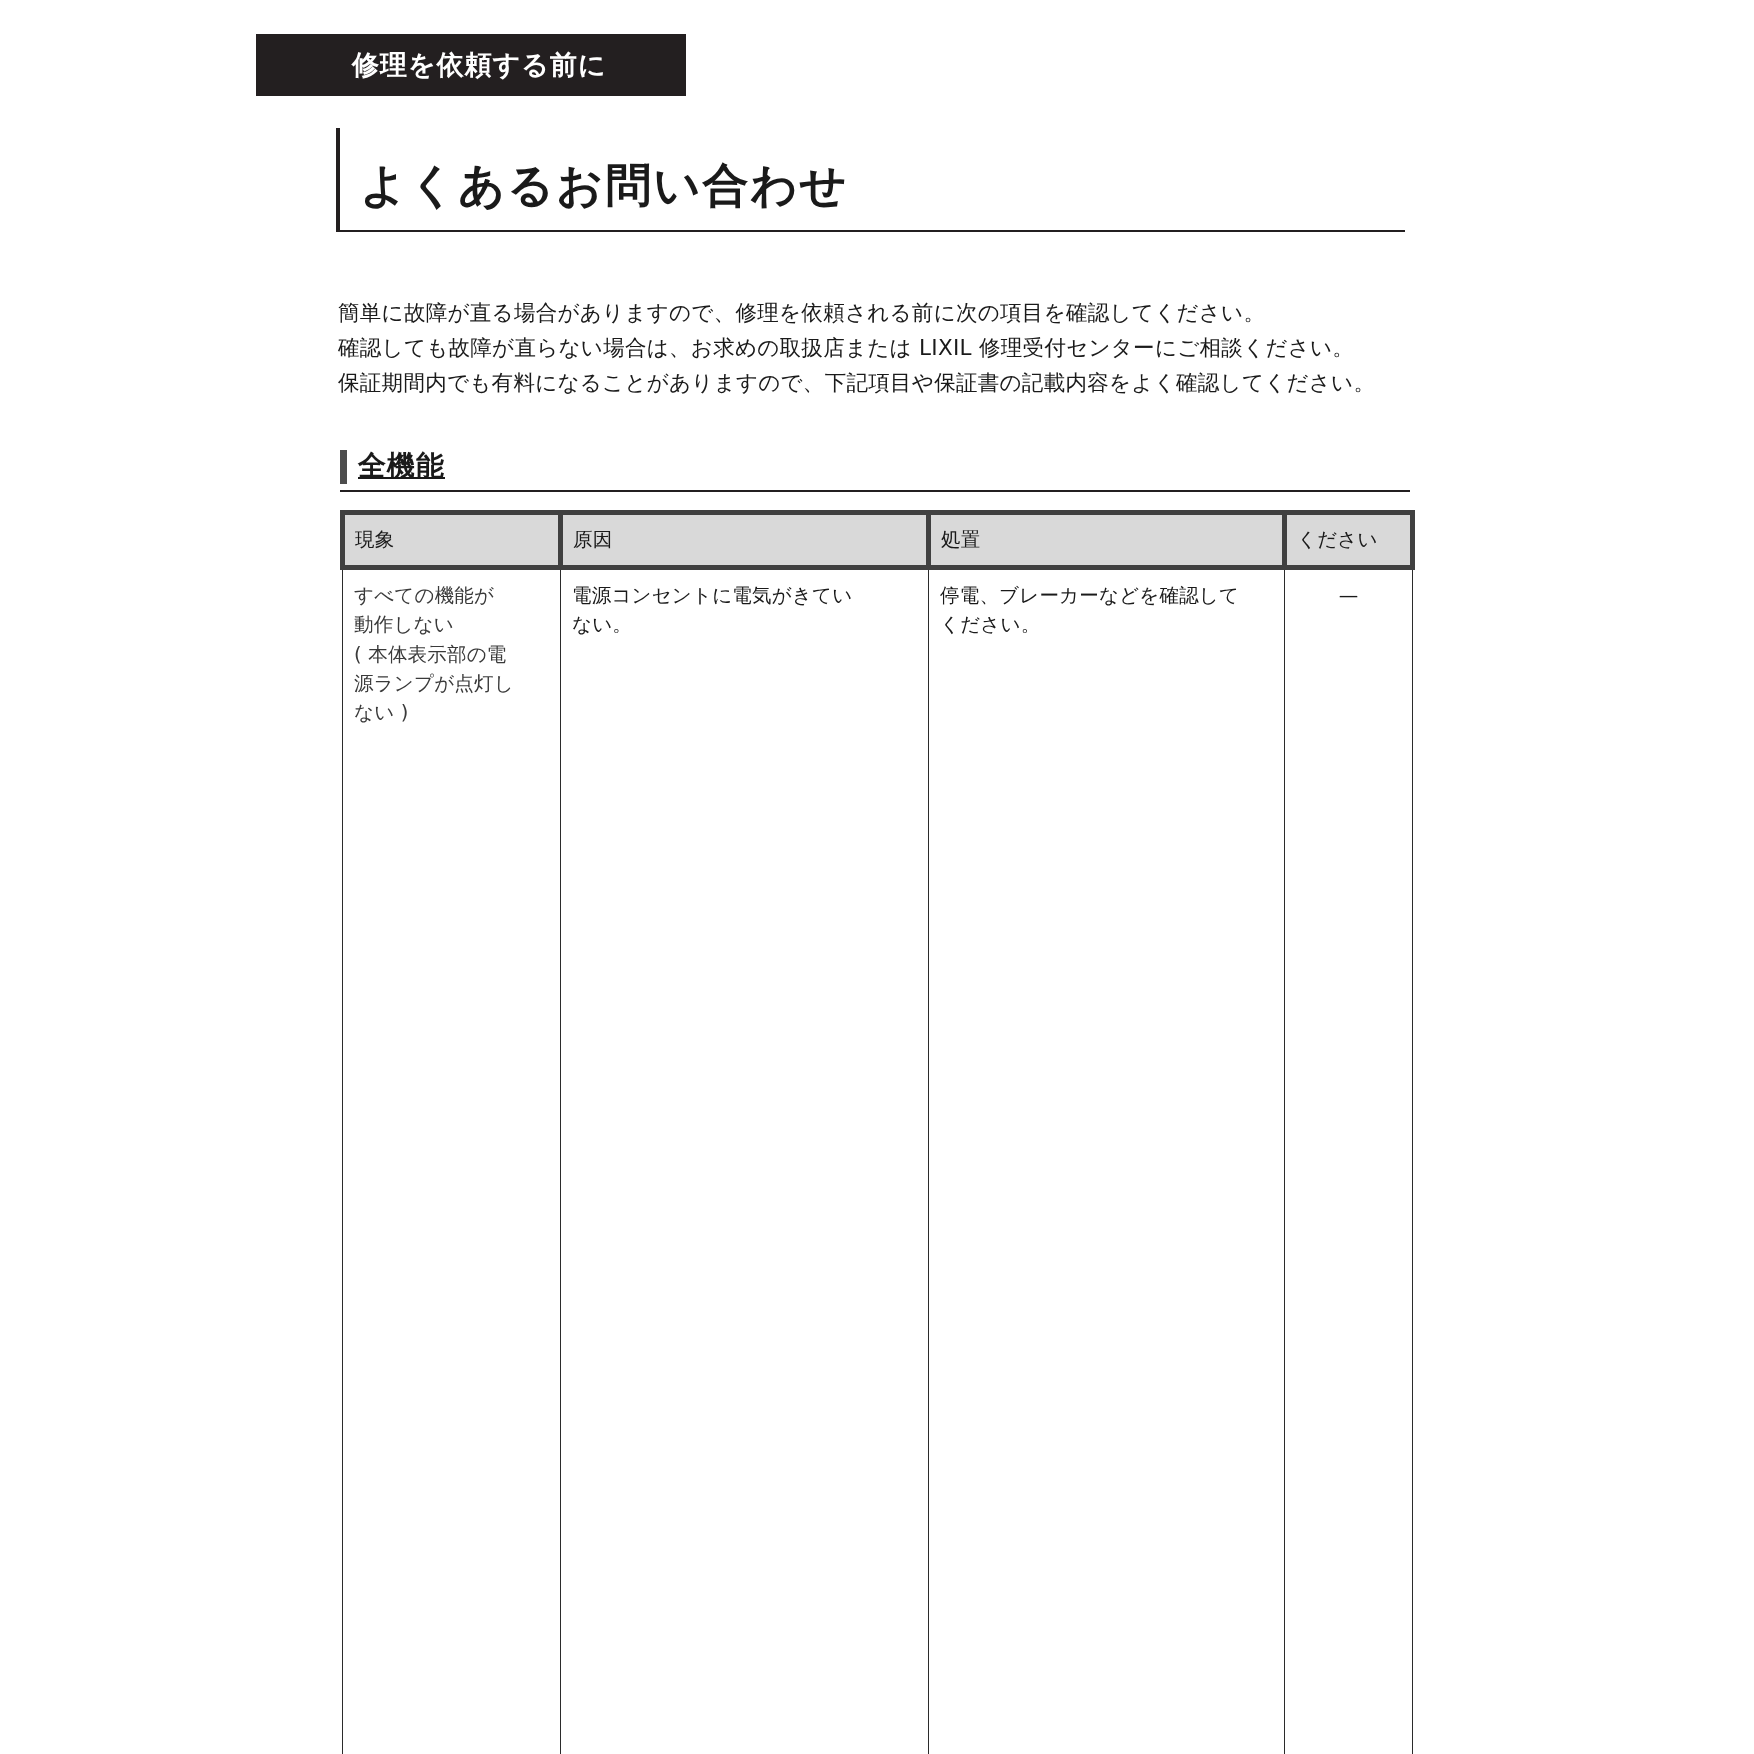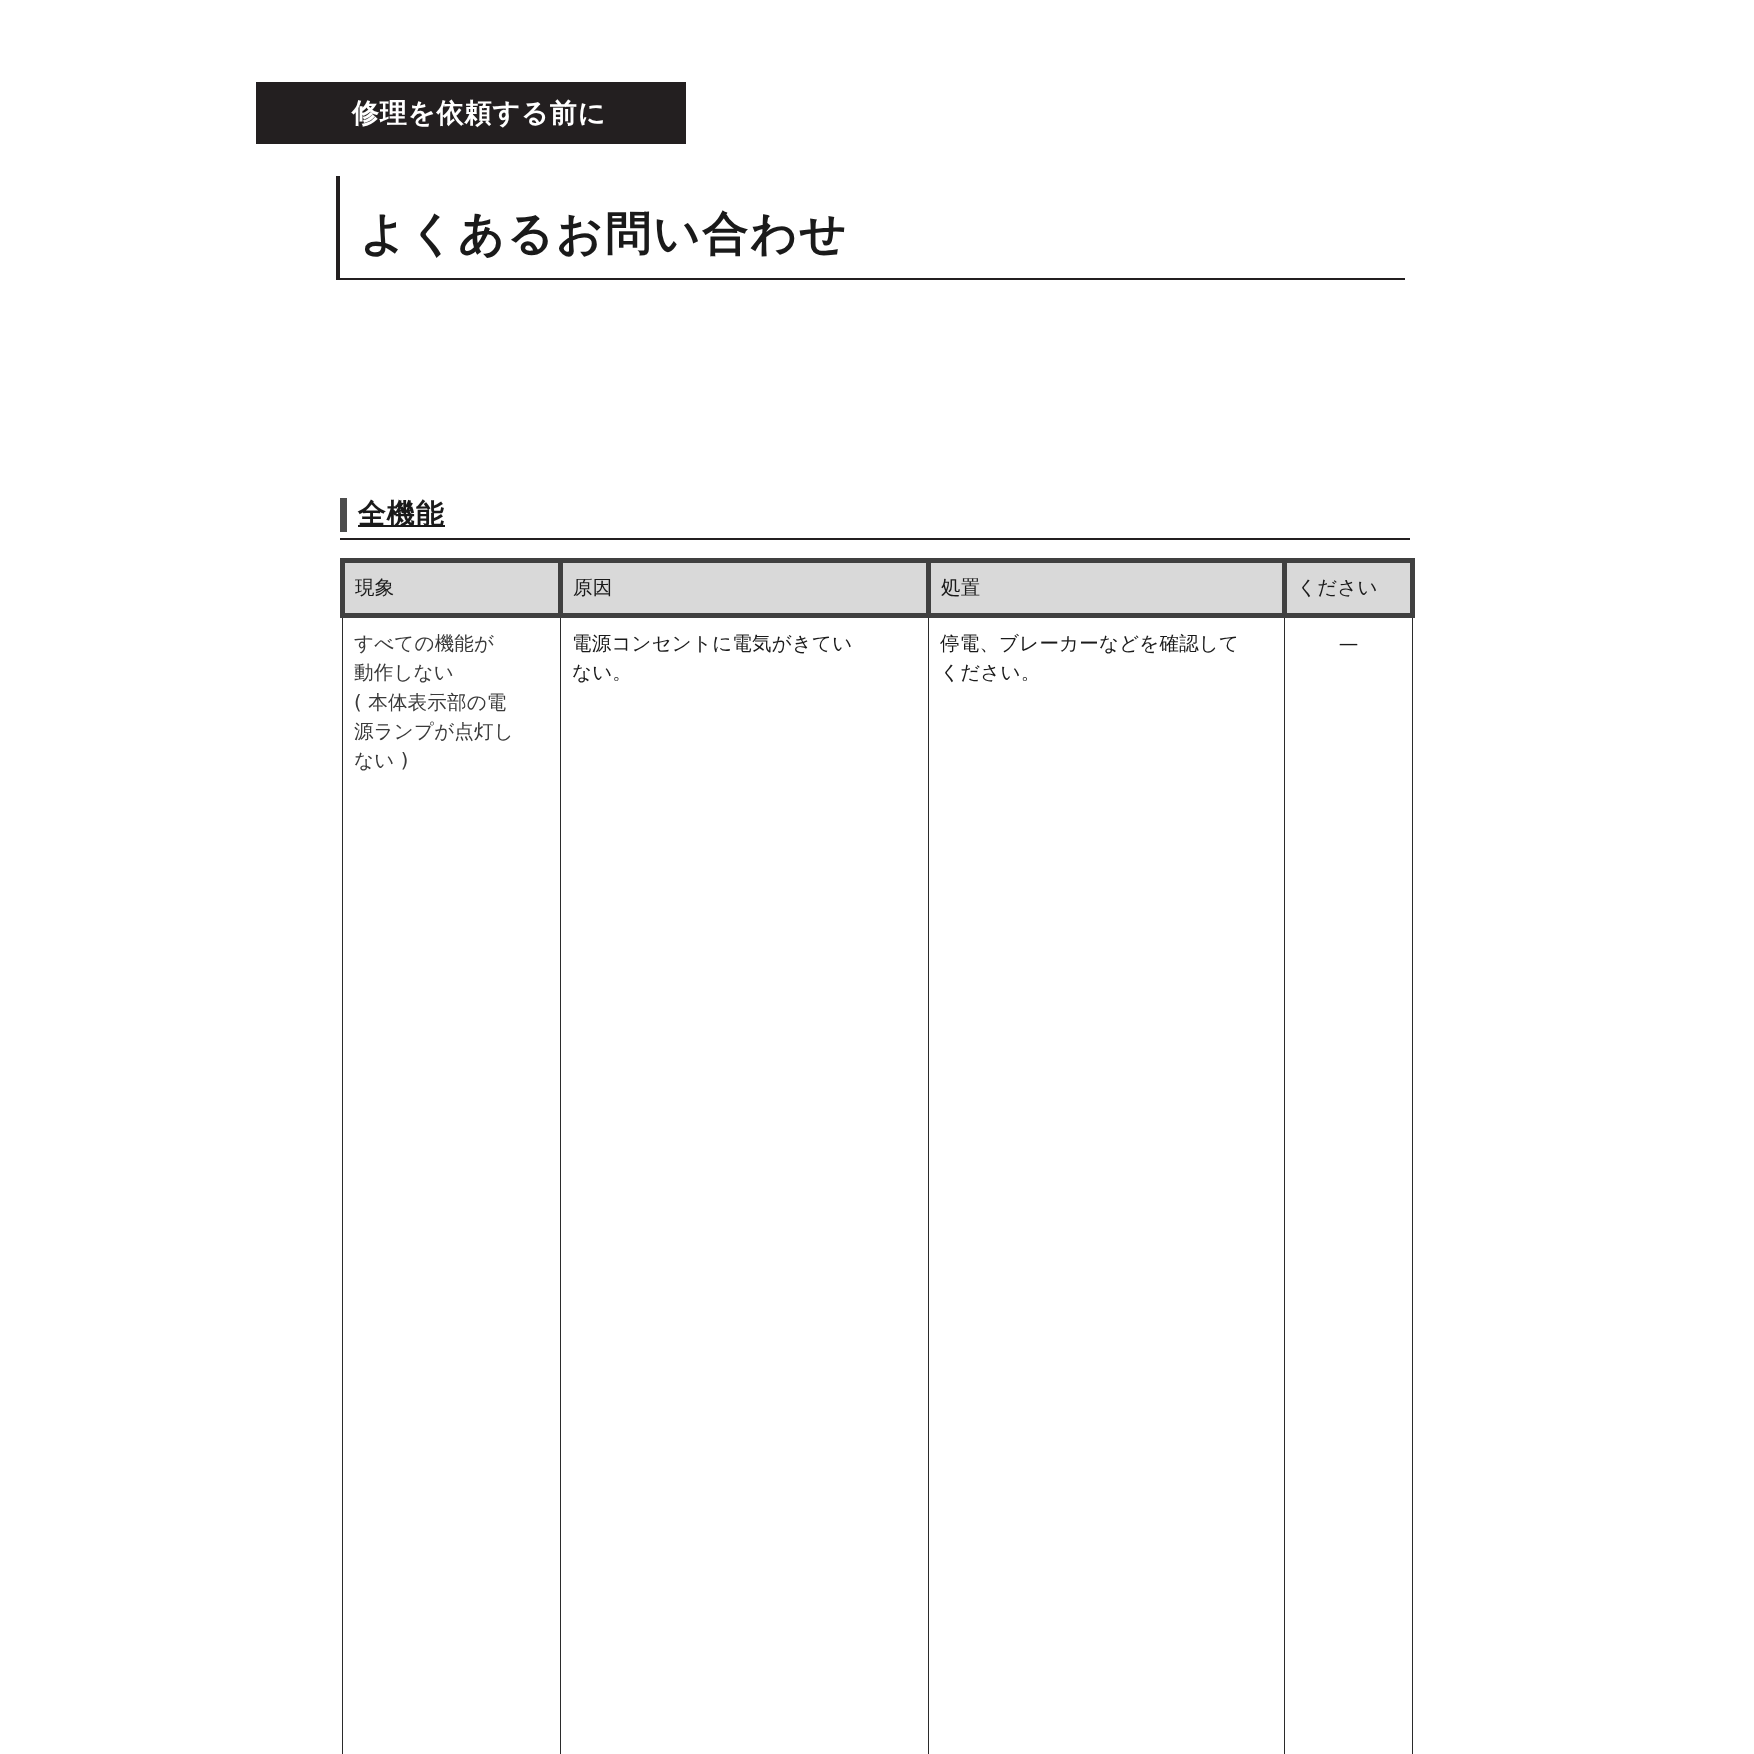--- a/index.html
+++ b/index.html
@@ -12,21 +12,20 @@
     background: #ffffff;
     font-family: "DejaVu Sans", "Liberation Sans", sans-serif;
     color: #1a1a1a;
     -webkit-font-smoothing: antialiased;
   }
   .page {
     position: relative;
     width: 1754px;
     height: 1334px;
     box-sizing: border-box;
-    margin-top: 48px;
   }
 
   
   .section-tab {
     position: absolute;
     left: 256px;
     top: 34px;
     width: 430px;
     height: 62px;
     background: #231f20;
@@ -175,20 +174,25 @@
 <div class="page">
 
   <div class="section-tab">修理を依頼する前に</div>
 
   <div class="title-wrap">
     <div class="title-bar-left"></div>
     <div class="title-text">よくあるお問い合わせ</div>
     <div class="title-underline"></div>
   </div>
 
+  <div class="intro">
+    <div>簡単に故障が直る場合がありますので、修理を依頼される前に次の項目を確認してください。</div>
+    <div>確認しても故障が直らない場合は、お求めの取扱店または LIXIL 修理受付センターにご相談ください。</div>
+    <div>保証期間内でも有料になることがありますので、下記項目や保証書の記載内容をよく確認してください。</div>
+  </div>
 
   <div class="subhead">
     <div class="subhead-bar"></div>
     <div class="subhead-text">全機能</div>
     <div class="subhead-rule"></div>
   </div>
 
   <table class="faq">
     <colgroup>
       <col class="c1">

